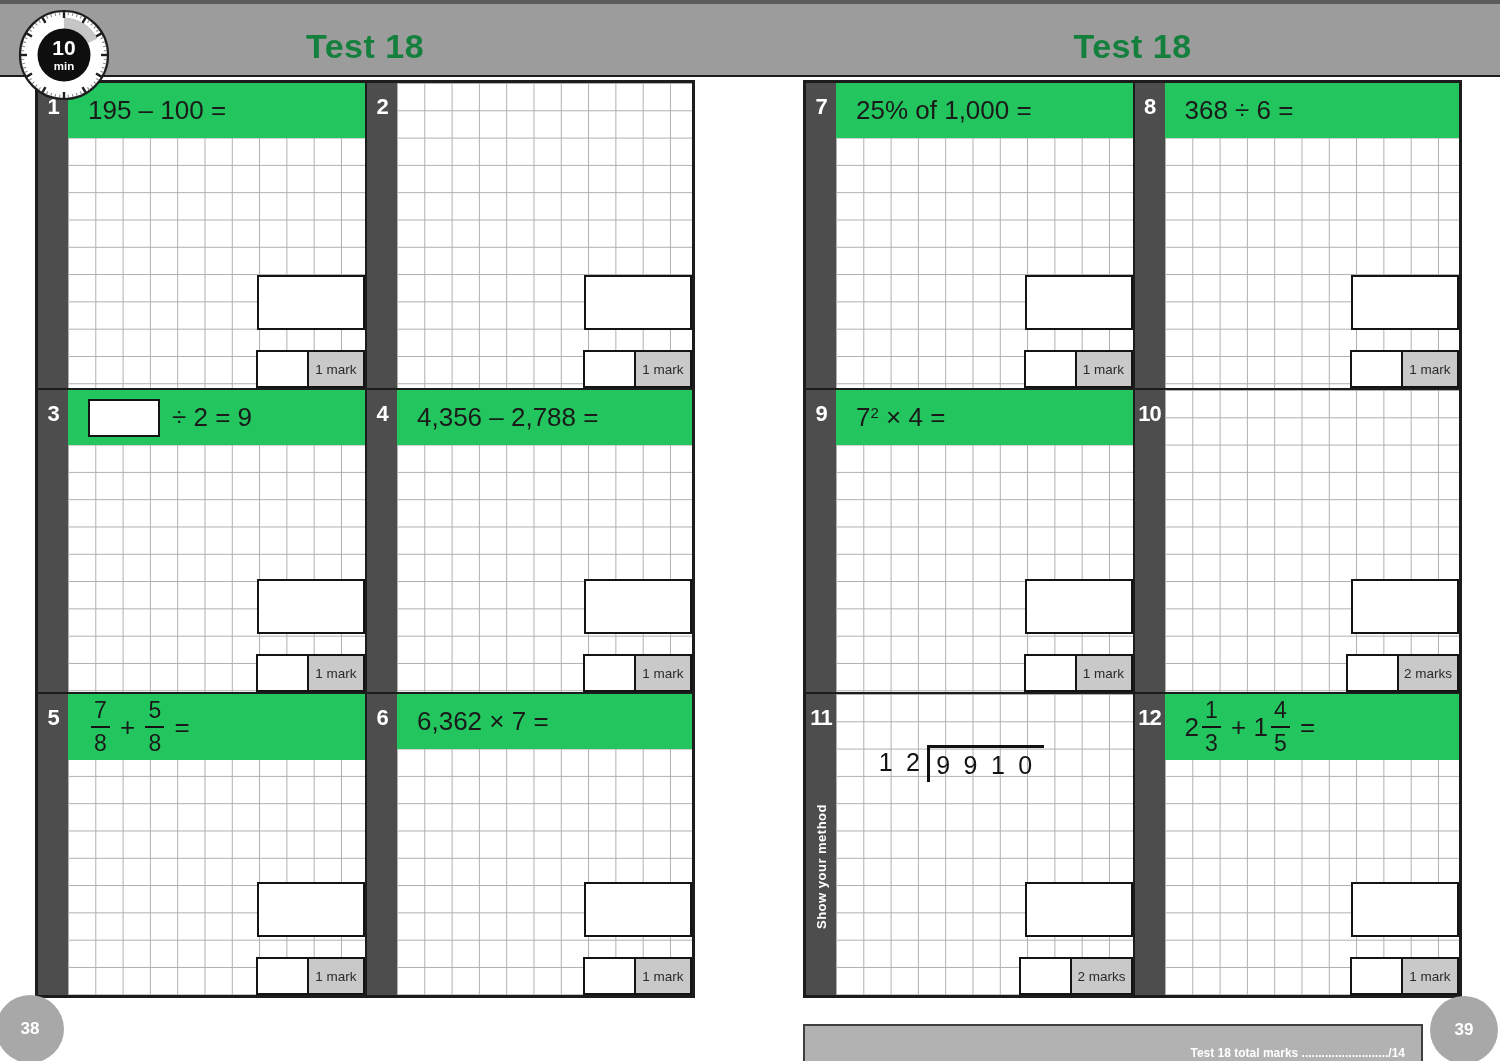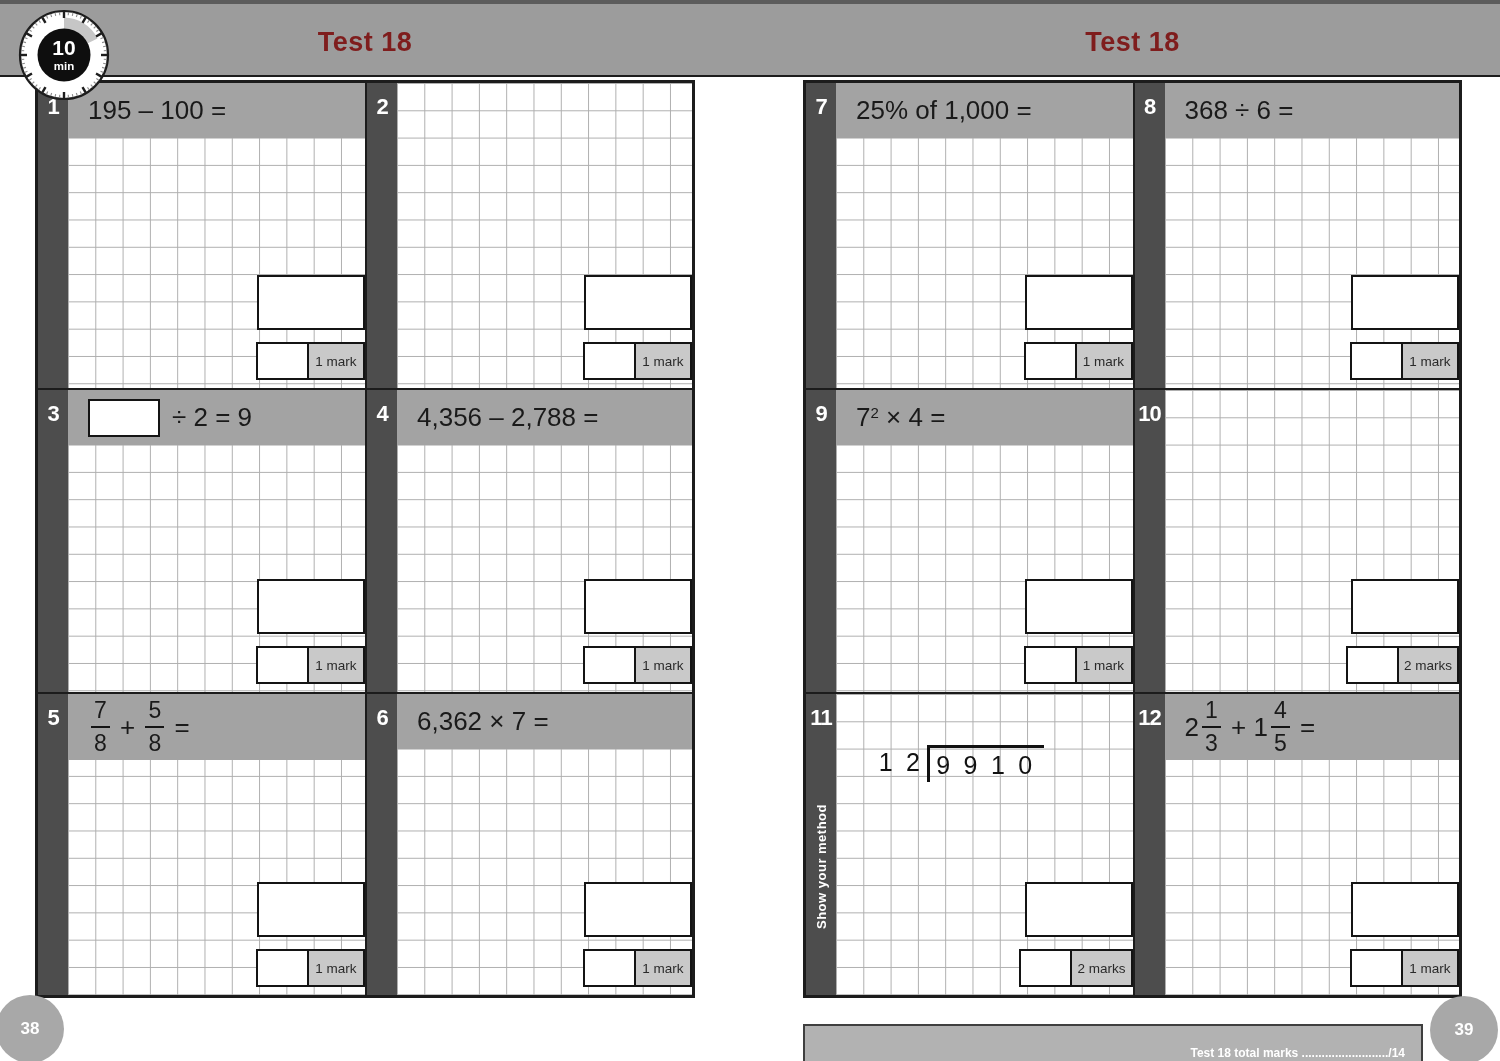--- a/index.html
+++ b/index.html
@@ -3,22 +3,22 @@
 <meta charset="utf-8">
 <style>
   html,body{margin:0;padding:0;background:#e8e8e8;}
   #screen{position:relative;width:1500px;height:1061px;background:#ffffff;overflow:hidden;
           font-family:"Liberation Sans","DejaVu Sans",sans-serif;}
 
   
   .top-edge{position:absolute;left:0;top:0;width:1500px;height:4px;background:#5c5c5c;z-index:5;}
   .header-bar{position:absolute;left:0;top:0;width:1500px;height:75px;background:#9c9c9c;
               border-bottom:2.5px solid #1c1c1c;z-index:1;}
-  .test-title{position:absolute;top:27px;text-align:center;color:#7f1d1d;font-weight:bold;
-              font-size:27px;z-index:2;letter-spacing:.5px;}
+  .test-title{position:absolute;top:27px;text-align:center;color:#15803d;font-weight:bold;
+              font-size:34px;z-index:2;letter-spacing:.5px;}
   #title-left{left:35px;width:660px;}
   #title-right{left:803px;width:659px;}
 
   
   #timer{position:absolute;left:18px;top:9px;z-index:10;}
 
   
   .page{position:absolute;top:80px;height:918px;border:3px solid #1c1c1c;box-sizing:border-box;
         display:grid;grid-template-columns:1fr 1fr;grid-template-rows:305px 304px 1fr;background:#fff;z-index:3;}
   #page-left{left:35px;width:660px;}
@@ -30,35 +30,35 @@
   .qcell.bl{border-left:2.5px solid #1c1c1c;}
   .qbar{position:relative;width:30px;flex:0 0 30px;background:#4d4d4d;z-index:2;}
   .qnum{color:#fff;font-weight:bold;font-size:22px;text-align:center;padding-top:11px;letter-spacing:-1px;}
   .side-label{position:absolute;left:50%;bottom:66px;transform:translateX(-50%) rotate(180deg);
               writing-mode:vertical-rl;color:#fff;font-weight:bold;font-size:13px;letter-spacing:.5px;white-space:nowrap;}
   .qcontent{position:relative;flex:1;background:#fff;}
   .qgrid{position:absolute;left:0;top:0;right:0;bottom:0;
          background-image:linear-gradient(to right,#aeaeae 1px,transparent 1px),
                           linear-gradient(to bottom,#aeaeae 1px,transparent 1px);
          background-size:27.3px 27.3px;}
-  .qheader{position:absolute;left:0;top:0;right:0;height:55px;background:#a3a3a3;
+  .qheader{position:absolute;left:0;top:0;right:0;height:55px;background:#22c55e;
            display:flex;align-items:center;padding-left:20px;font-size:26px;color:#1a1a1a;box-sizing:border-box;}
   .qheader.tall{height:66px;}
   .qtext{white-space:pre;}
   .qtext sup{font-size:15px;vertical-align:8px;}
   .inline-box{display:inline-block;width:72px;height:38px;border:2.5px solid #141414;background:#fff;
               margin-right:12px;vertical-align:middle;box-sizing:border-box;}
   .frac{display:inline-flex;flex-direction:column;align-items:center;line-height:1;font-size:23px;margin:0 3px;}
   .frac .fn{padding:0 3px 4px 3px;border-bottom:2.5px solid #141414;}
   .frac .fd{padding-top:4px;}
   .mixed{display:inline-flex;align-items:center;}
   .mixed .whole{font-size:26px;}
   .answer-box{position:absolute;right:0;bottom:58px;width:108px;height:55px;background:#fff;
               border:2.5px solid #141414;box-sizing:border-box;z-index:3;}
-  .mark-row{position:absolute;right:0;bottom:8px;height:38px;display:flex;z-index:3;}
+  .mark-row{position:absolute;right:0;bottom:0;height:38px;display:flex;z-index:3;}
   .mark-blank{width:53px;background:#fff;border:2px solid #141414;box-sizing:border-box;}
   .mark-label{min-width:56px;padding:0 5px;background:#c9c9c9;border:2px solid #141414;border-left:none;
               box-sizing:border-box;display:flex;align-items:center;justify-content:center;
               font-size:13.5px;color:#2a2a2a;white-space:nowrap;}
 
   
   .division{position:absolute;left:36px;top:51px;display:flex;align-items:stretch;font-size:25px;color:#111;z-index:2;}
   .ddigit{width:27.3px;text-align:center;line-height:34px;}
   .division-dividend{display:flex;border-left:3px solid #111;border-top:3px solid #111;padding-right:5px;background:transparent;}
 

